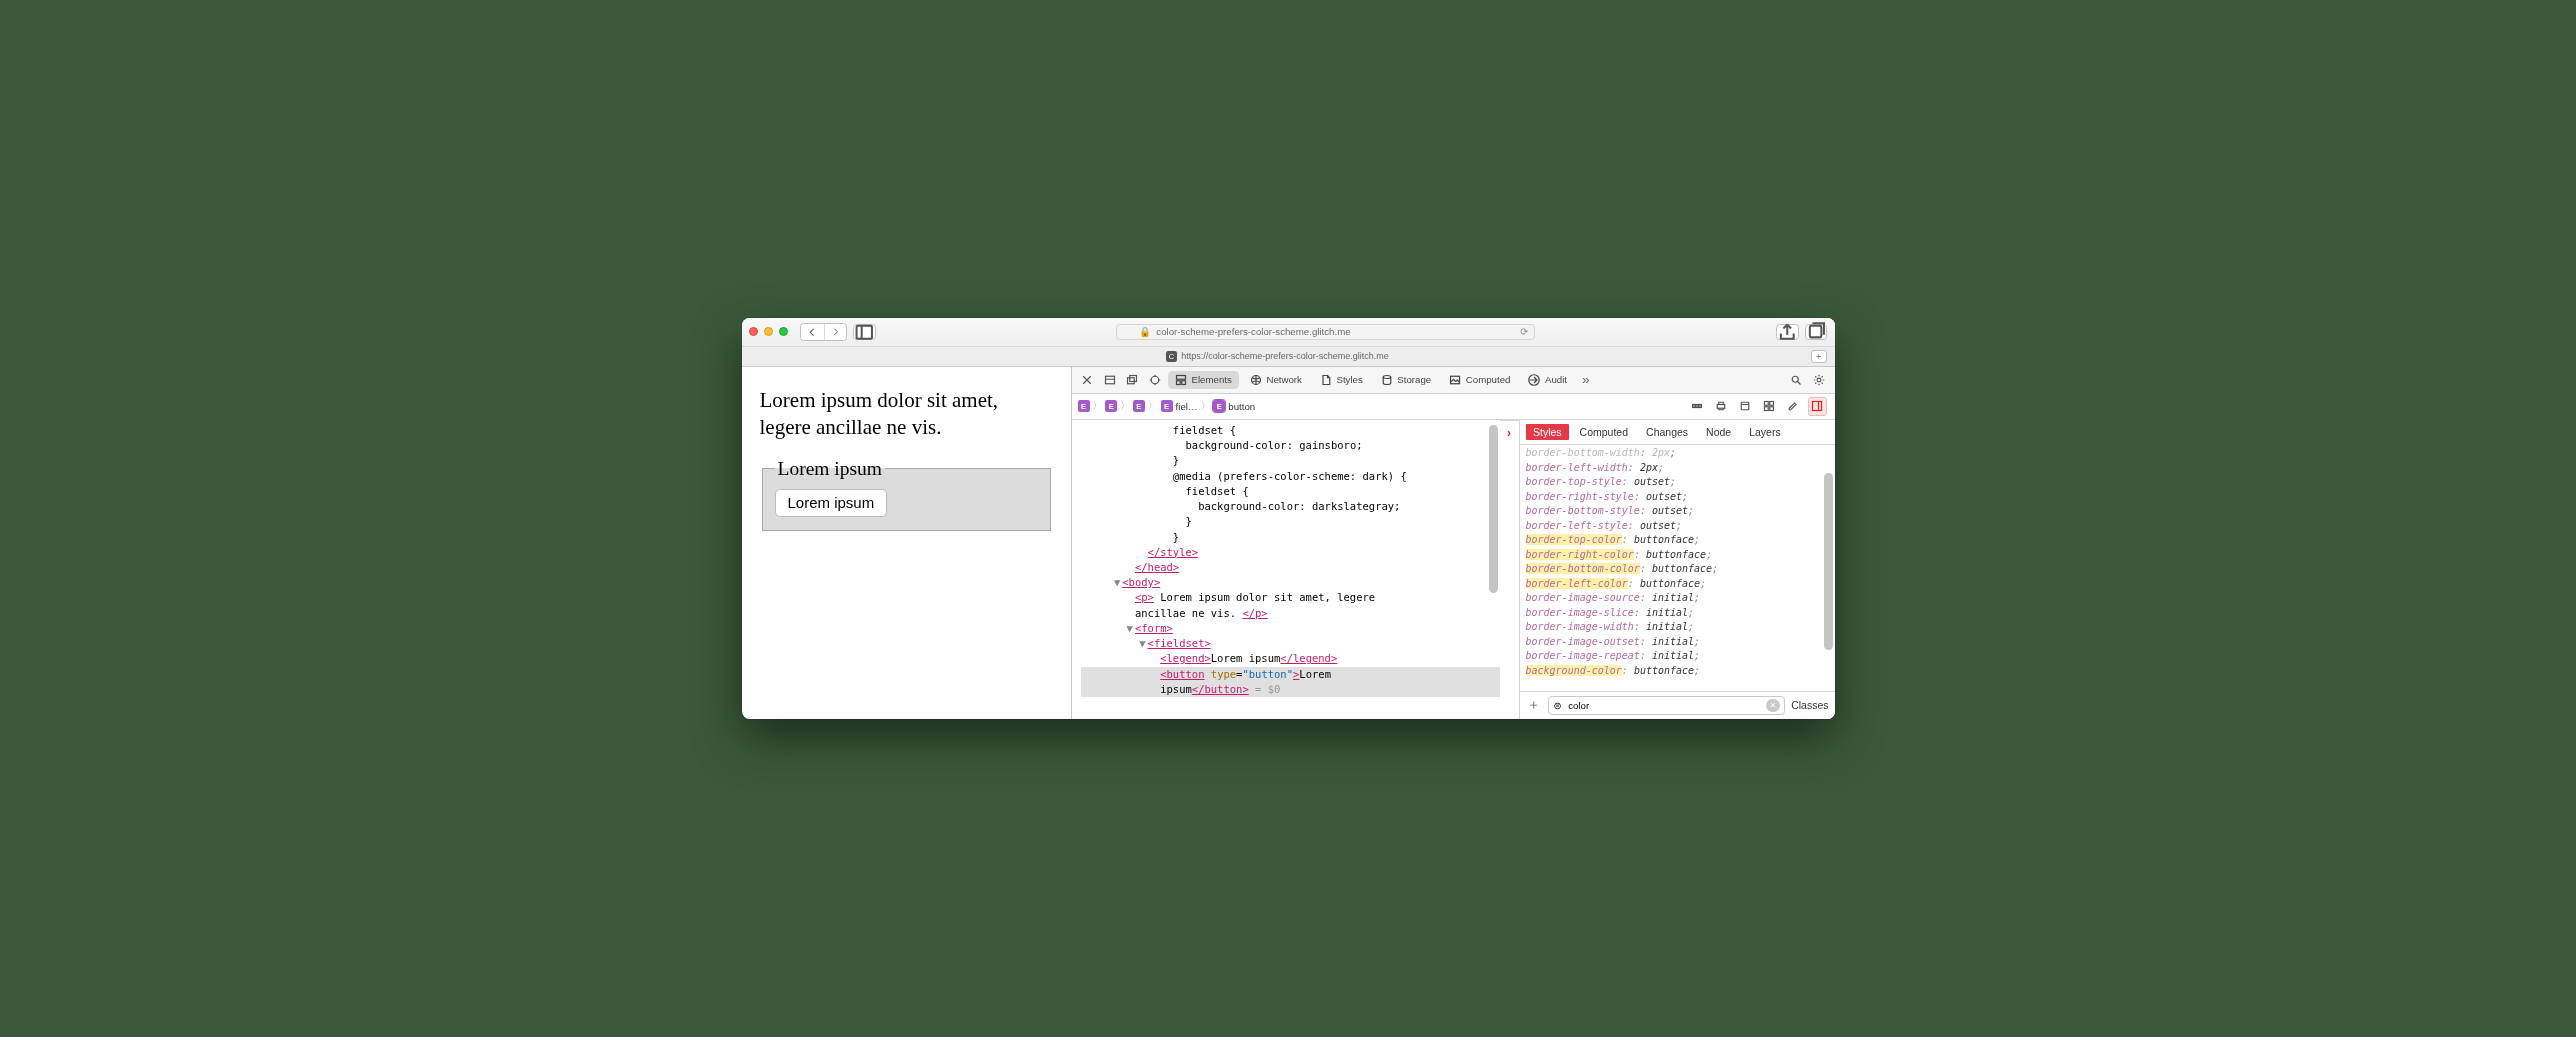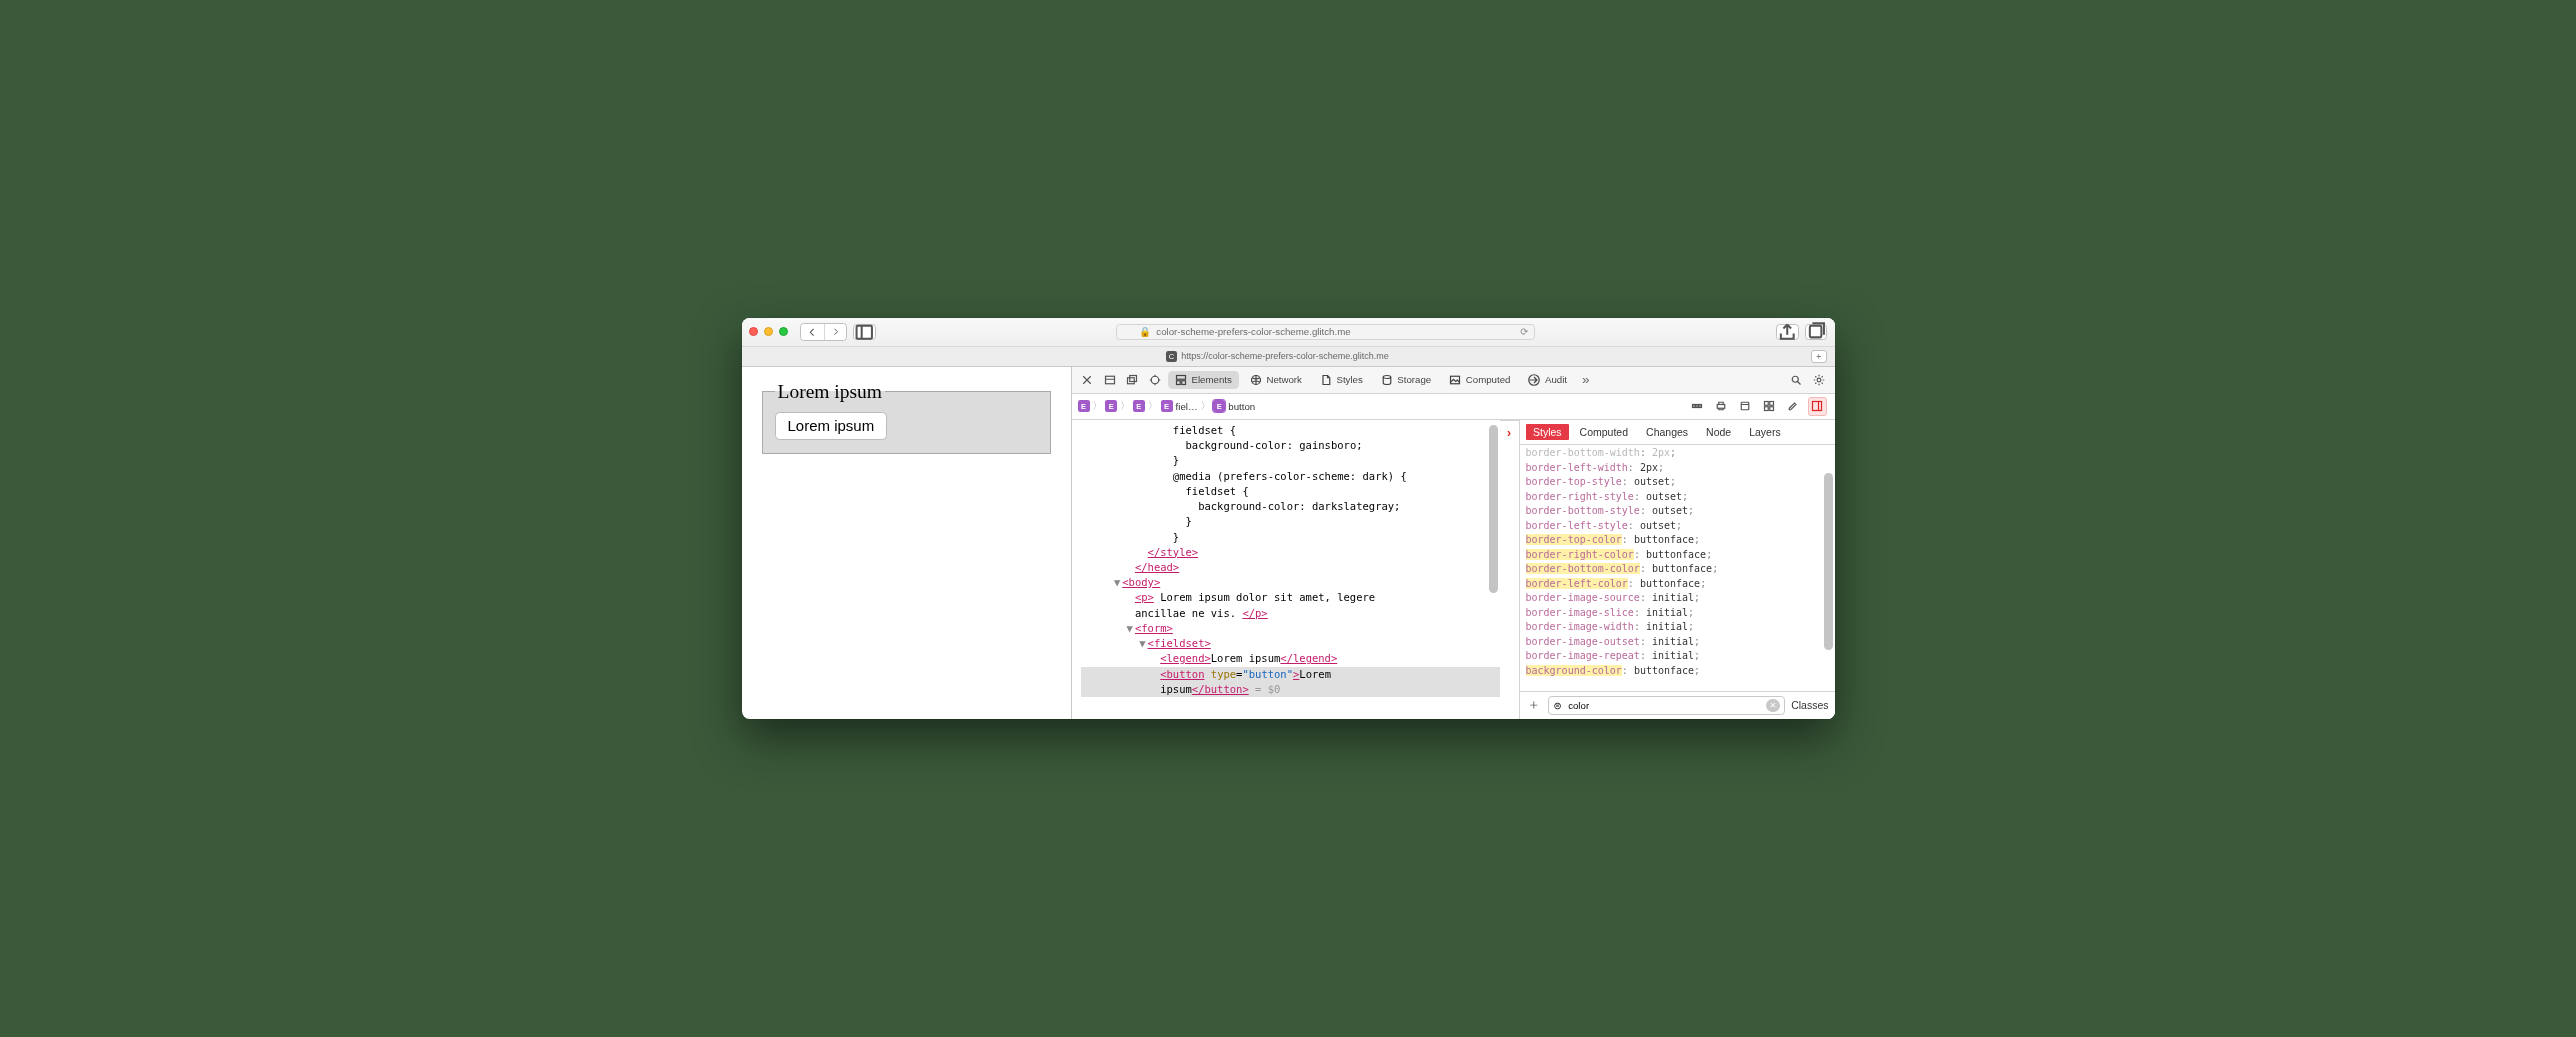--- a/index.html
+++ b/index.html
@@ -82,21 +82,21 @@
   .t-attr{color:#9b7300;}
   .t-val{color:#1565c0;}
   .t-gray{color:#999;}
   .console-row{border-top:0.7px solid #d4d4d4;padding:4.5px 7.5px;}
   .console-row .chev{color:#d22;font-weight:bold;font-size:12px;}
   
   .side{width:315px;display:flex;flex-direction:column;background:#fff;}
   .side-tabs{display:flex;gap:3px;padding:3.7px 6px;border-bottom:0.7px solid #d4d4d4;align-items:center;}
   .side-tab{padding:2.2px 7.5px;border-radius:1px;color:#333;font-size:10.5px;}
   .side-tab.active{background:#e63946;color:#fff;}
-  .side-body{flex:1;overflow:auto;font-family:Menlo,Consolas,monospace;font-size:10px;line-height:1.45;padding:1.5px 6px;position:relative;}
+  .side-body{flex:1;overflow:auto;font-family:Menlo,Consolas,monospace;font-size:10px;line-height:1.45;padding:1.5px 6px;position:relative;font-style:italic;}
   .prop{white-space:nowrap;}
   .pname{color:#b96a9a;}
   .pname.hl{background:#fff2a8;}
   .pval{color:#333;}
   .pend{color:#888;}
   .pstrike{color:#b9b9b9;}
   .side-foot{display:flex;align-items:center;gap:6px;border-top:0.7px solid #d4d4d4;padding:4.5px 6px;}
   .plus{width:16.5px;height:16.5px;display:flex;align-items:center;justify-content:center;color:#666;font-size:13.5px;}
   .filter{flex:1;display:flex;align-items:center;gap:4.5px;border:0.7px solid #c8c8c8;border-radius:3.7px;padding:1.5px 4.5px;}
   .filter input{border:none;outline:none;flex:1;font-size:9.7px;}
@@ -160,20 +160,21 @@
         <span class="favicon">C</span>
         <span>https://color-scheme-prefers-color-scheme.glitch.me</span>
       </div>
       <div class="newtab">＋</div>
     </div>
   </div>
 
   <div class="content">
 
     <div class="page">
+      <p>Lorem ipsum dolor sit amet, legere ancillae ne vis.</p>
       <form>
         <fieldset>
           <legend>Lorem ipsum</legend>
           <button type="button">Lorem ipsum</button>
         </fieldset>
       </form>
     </div>
 
     <div class="devtools">
 

